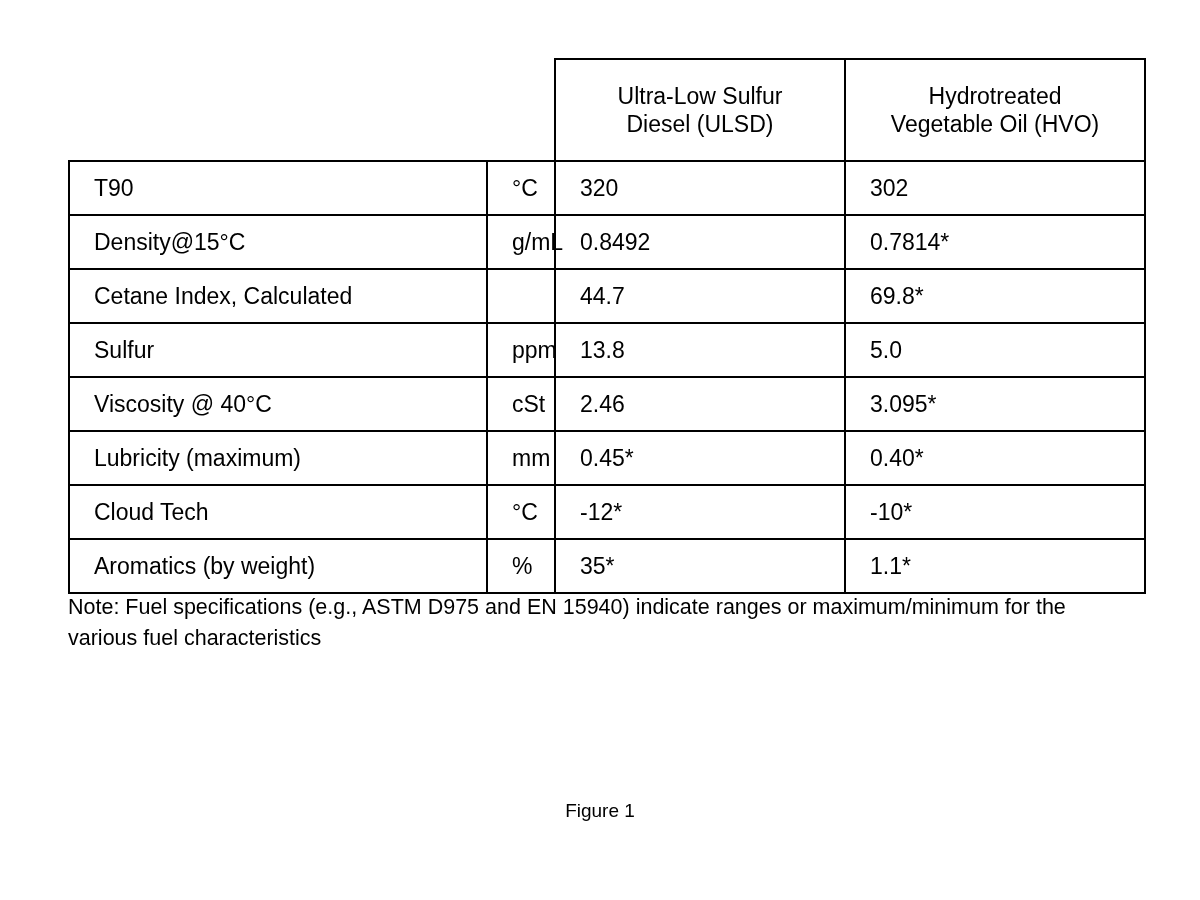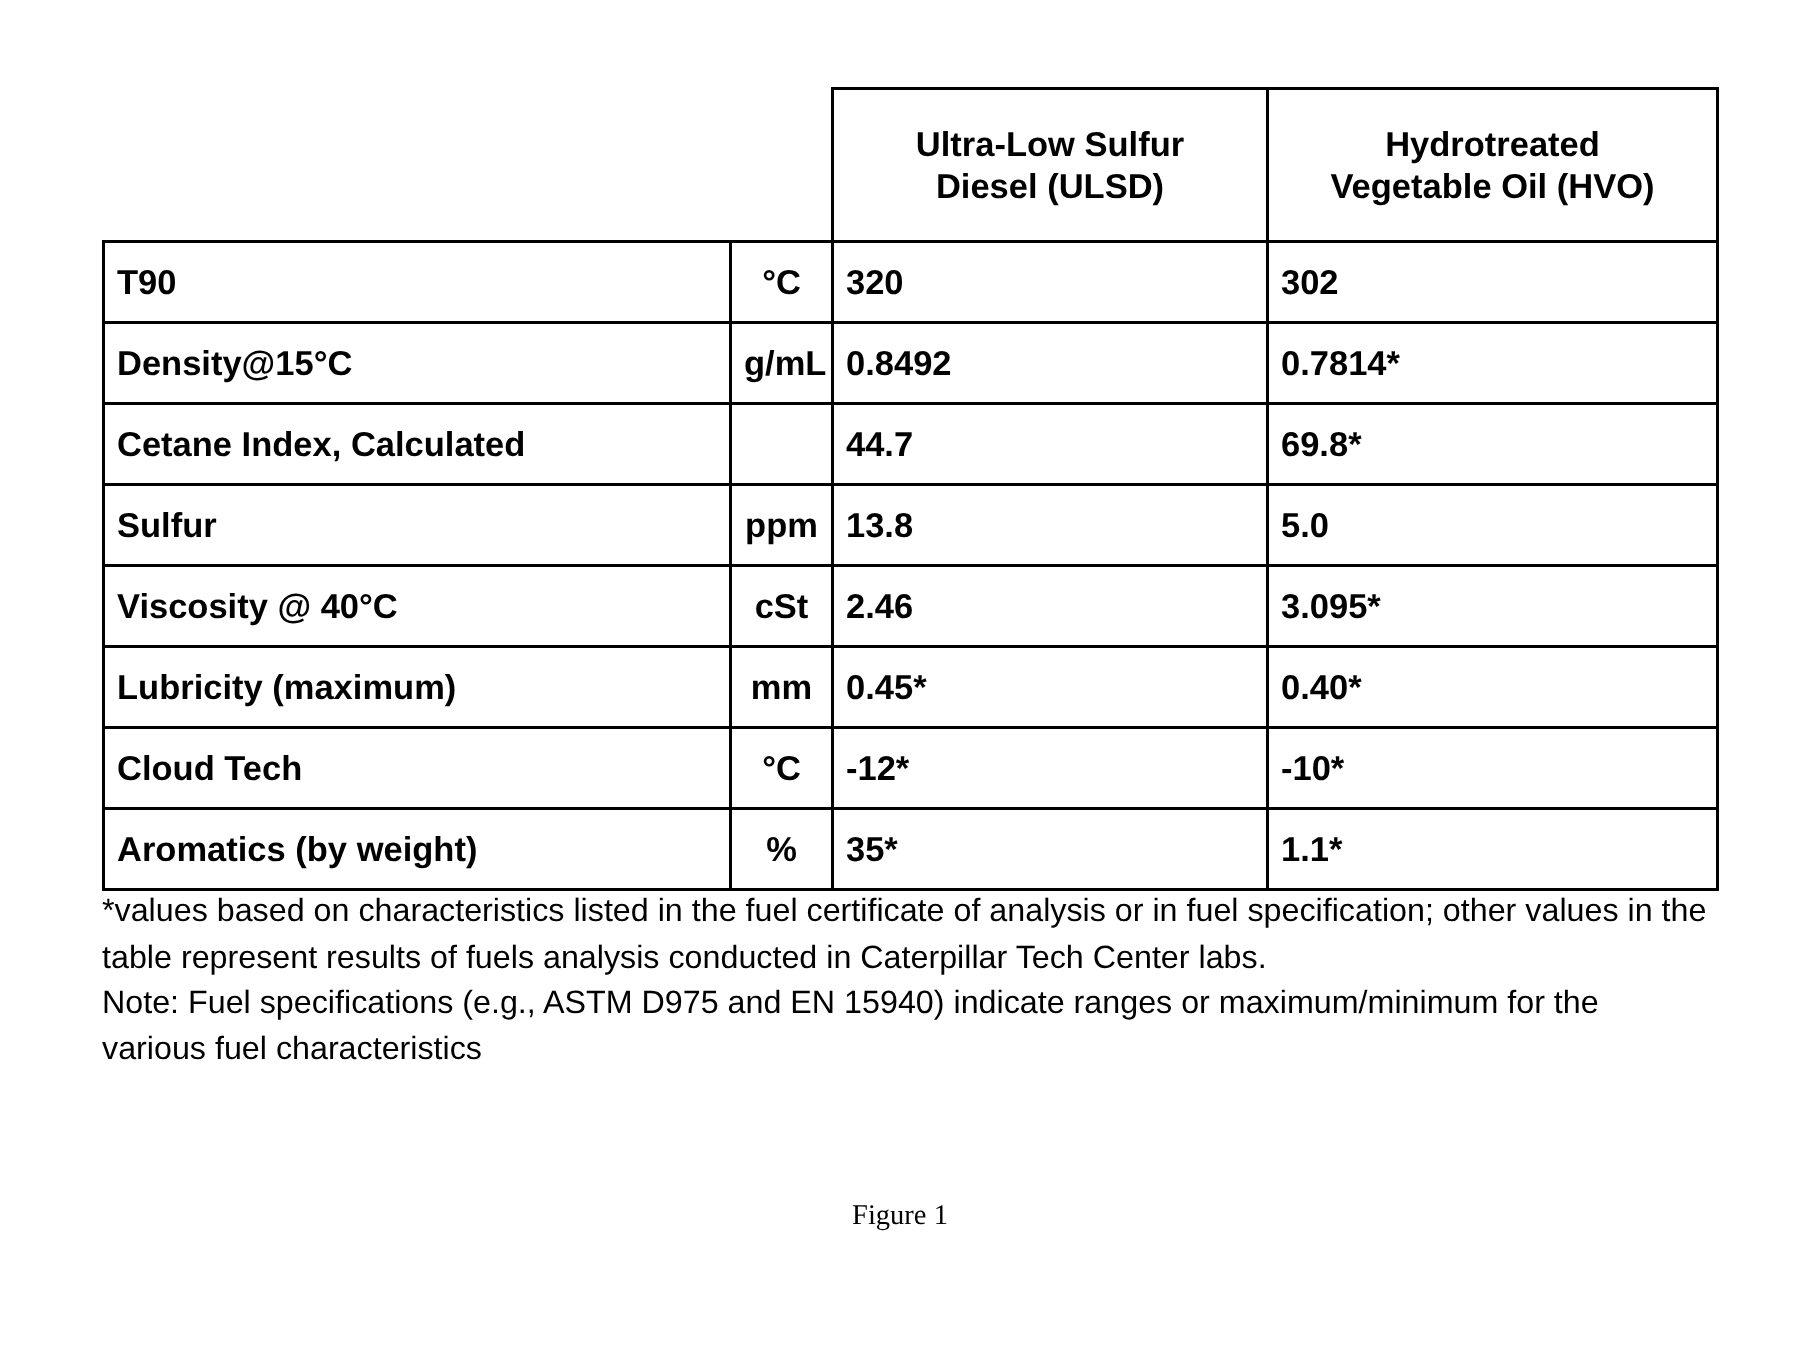--- a/index.html
+++ b/index.html
@@ -35,24 +35,24 @@
     width: 1076px;
   }
   table.fuel-table col.c-prop  { width: 418px; }
   table.fuel-table col.c-unit  { width: 68px;  }
   table.fuel-table col.c-ulsd  { width: 290px; }
   table.fuel-table col.c-hvo   { width: 300px; }
 
   table.fuel-table td,
   table.fuel-table th {
     border: 2px solid #000000;
-    font-weight: bold;
+    font-weight: normal;
     font-size: 23px;
     line-height: 1.22;
-    padding: 6px 8px;
+    padding: 6px 24px;
     vertical-align: middle;
   }
 
   
   .hdr-blank {
     border: none !important;
     background: transparent;
   }
   .hdr-cell {
     text-align: center;
@@ -87,21 +87,20 @@
   }
 
   
   .figure-caption {
     position: absolute;
     left: 0;
     top: 800px;
     width: 1200px;
     text-align: center;
     font-size: 19px;
-    font-family: Liberation Serif, serif;
   }
 </style>
 </head>
 <body>
 
 <div class="page">
 
   <div class="table-wrap">
     <table class="fuel-table">
       <colgroup>
@@ -171,19 +170,18 @@
           <td class="cell-prop">Aromatics (by weight)</td>
           <td class="cell-unit">%</td>
           <td class="cell-val">35*</td>
           <td class="cell-val">1.1*</td>
         </tr>
       </tbody>
     </table>
   </div>
 
   <div class="notes">
-    <p>*values based on characteristics listed in the fuel certificate of analysis or in fuel specification; other values in the table represent results of fuels analysis conducted in Caterpillar Tech Center labs.</p>
     <p>Note: Fuel specifications (e.g., ASTM D975 and EN 15940) indicate ranges or maximum/minimum for the various fuel characteristics</p>
   </div>
 
   <div class="figure-caption">Figure 1</div>
 
 </div>
 
 </body></html>

